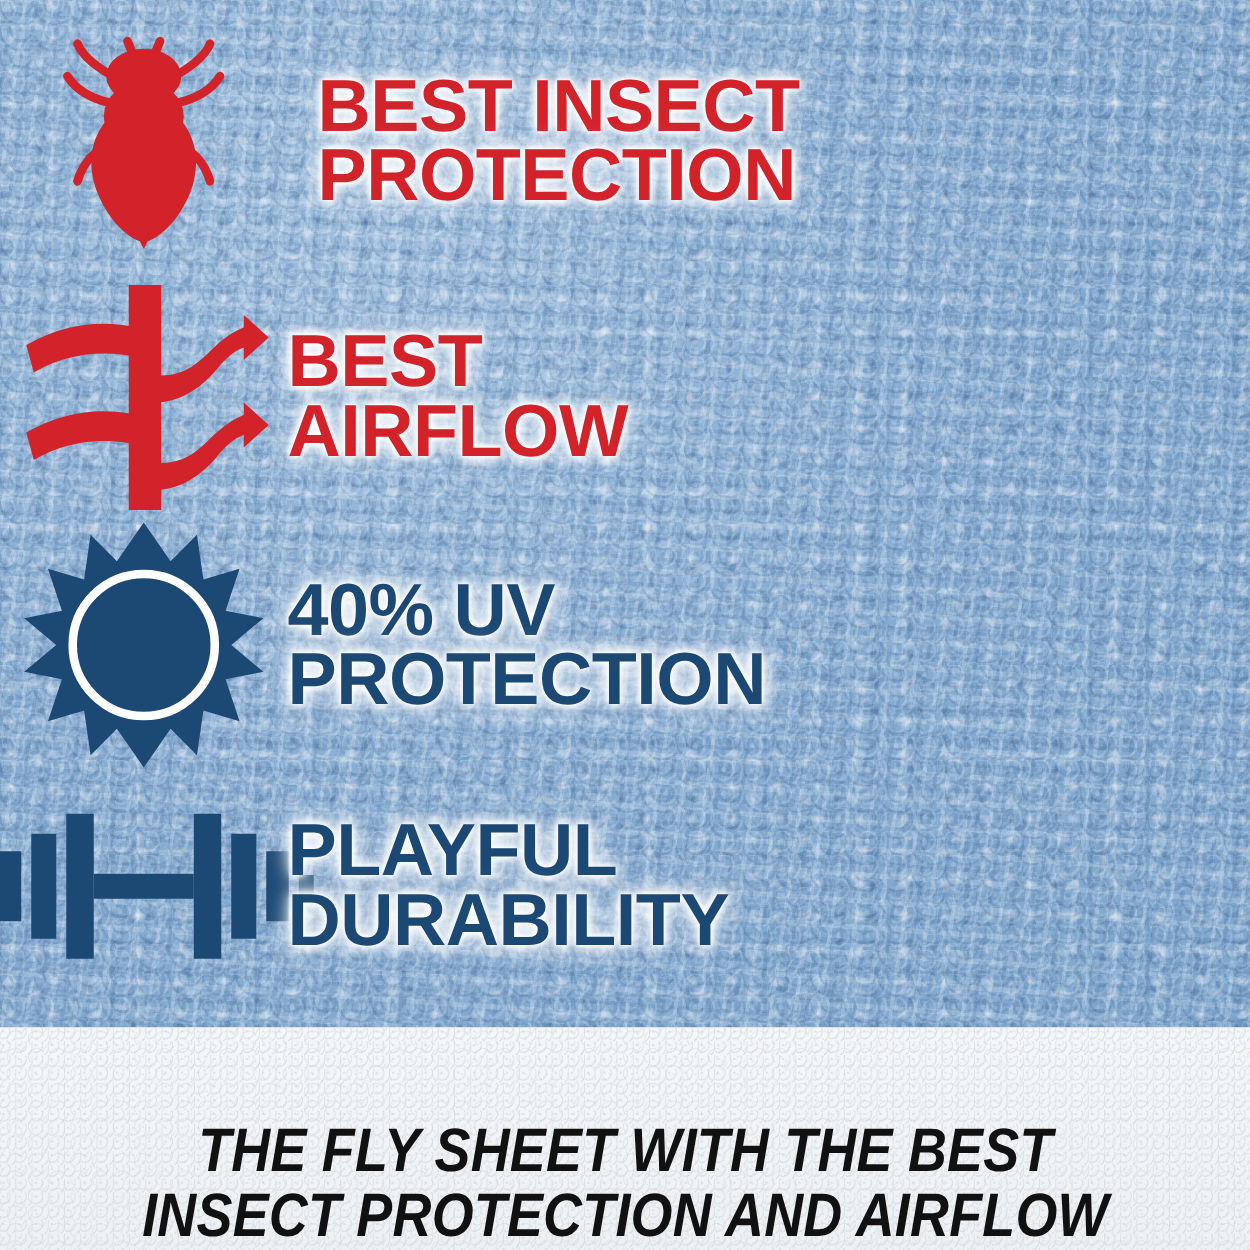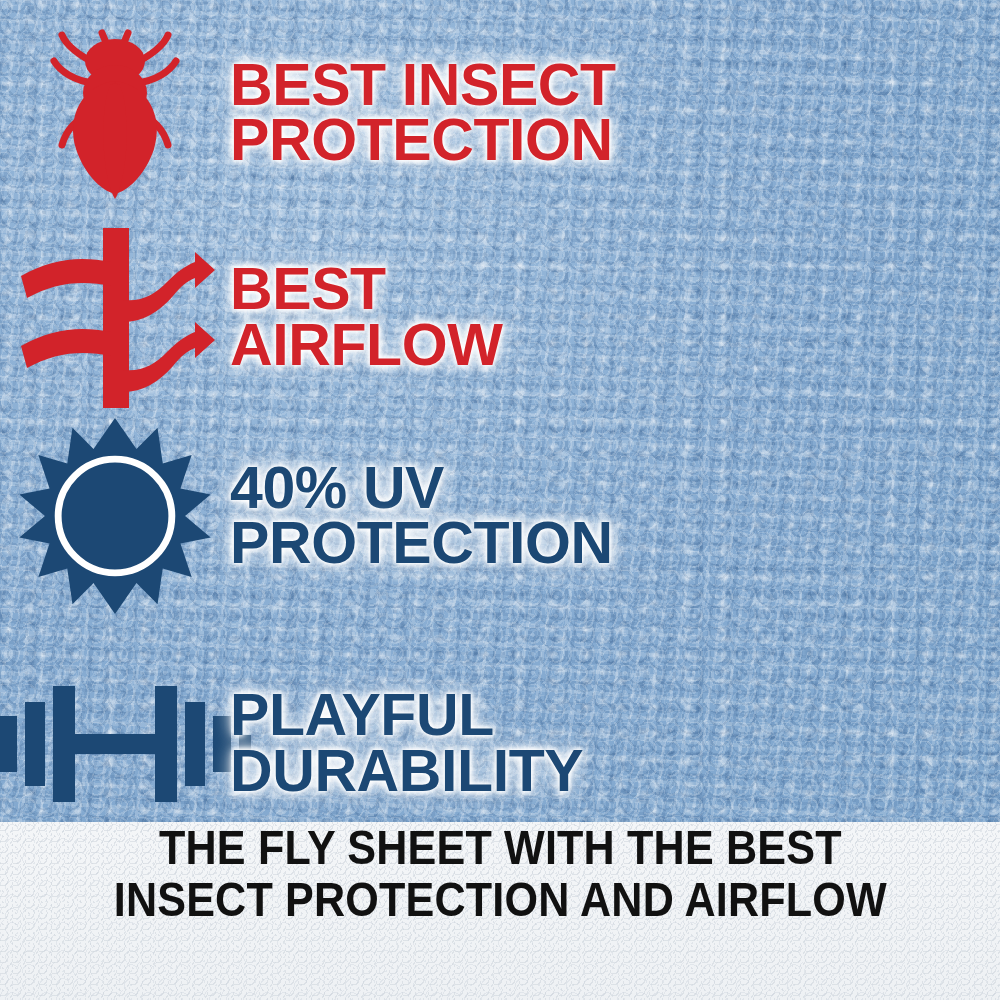--- a/index.html
+++ b/index.html
@@ -86,39 +86,40 @@
       0 0 5px #ffffff, 0 0 5px #ffffff, 0 0 9px #ffffff,
       0 0 14px rgba(255,255,255,0.95), 0 0 20px rgba(255,255,255,0.7);
   }
   .headline.navy {
     color: #1c4874;
     text-shadow:
       0 0 5px #ffffff, 0 0 5px #ffffff, 0 0 10px #ffffff,
       0 0 16px rgba(255,255,255,0.95), 0 0 22px rgba(255,255,255,0.72);
   }
 
-  #row-insect  { left: 0;  top: 18px;  width: 1000px; height: 190px; }
+  #row-insect  { left: 0;  top: 18px;  width: 1000px; height: 190px; gap: 24px; }
   #row-airflow { left: 0;  top: 225px; width: 928px; height: 185px; }
   #row-uv      { left: 0;  top: 416px; width: 1000px; height: 200px; }
-  #row-durab   { left: 0;  top: 661px; width: 1000px; height: 165px; }
+  #row-durab   { left: 0;  top: 626px; width: 1000px; height: 165px; }
 
   
   .caption-band {
     position: absolute;
     left: 0; top: 822px;
     width: 1000px; height: 178px;
     background-color: #f3f5f7;
     background-image:
       repeating-radial-gradient(circle at 20% 30%, rgba(205,212,220,0.55) 0 1px, rgba(205,212,220,0) 1px 5px),
       repeating-radial-gradient(circle at 72% 66%, rgba(210,217,225,0.5) 0 1px, rgba(210,217,225,0) 1px 6px),
       linear-gradient(#f4f6f8, #eef1f4);
     background-size: 13px 11px, 17px 14px, auto;
     display: flex;
-    align-items: flex-start;
+    align-items: flex-end;
     justify-content: center;
+    font-style: italic;
   }
   .caption-text {
     margin: 0;
     text-align: center;
     color: #111111;
     font-family: "Liberation Sans Narrow", "Liberation Sans", sans-serif;
     font-weight: bold;
     font-size: 49px;
     line-height: 1.06;
     letter-spacing: 0.2px;

